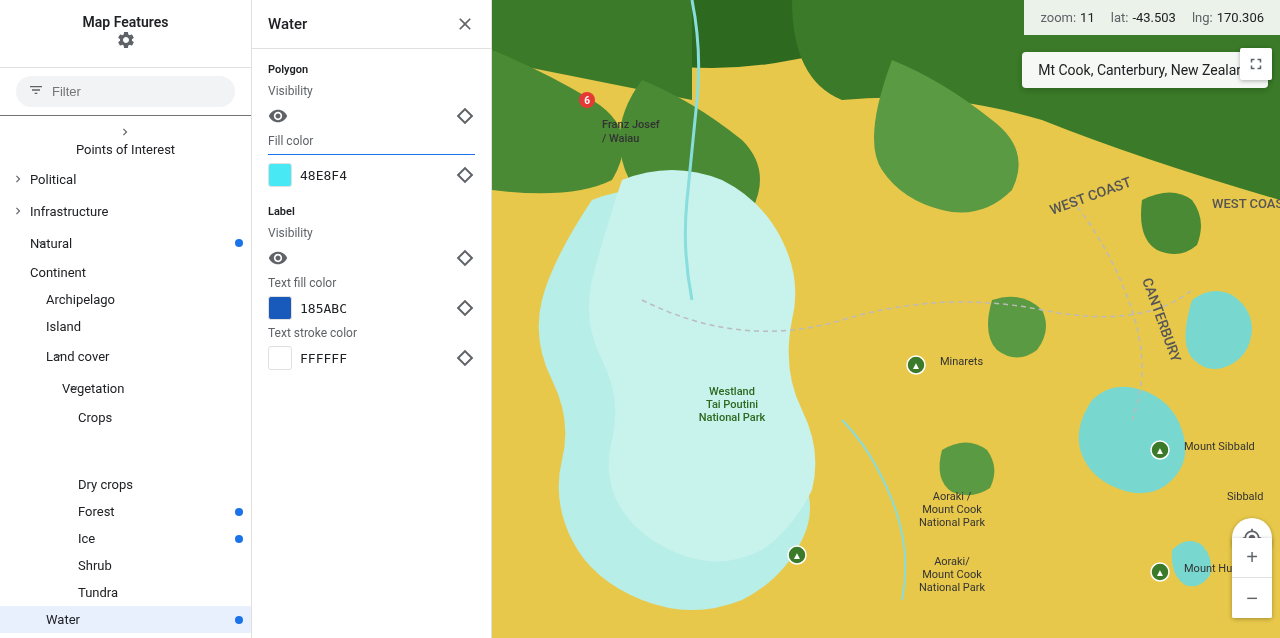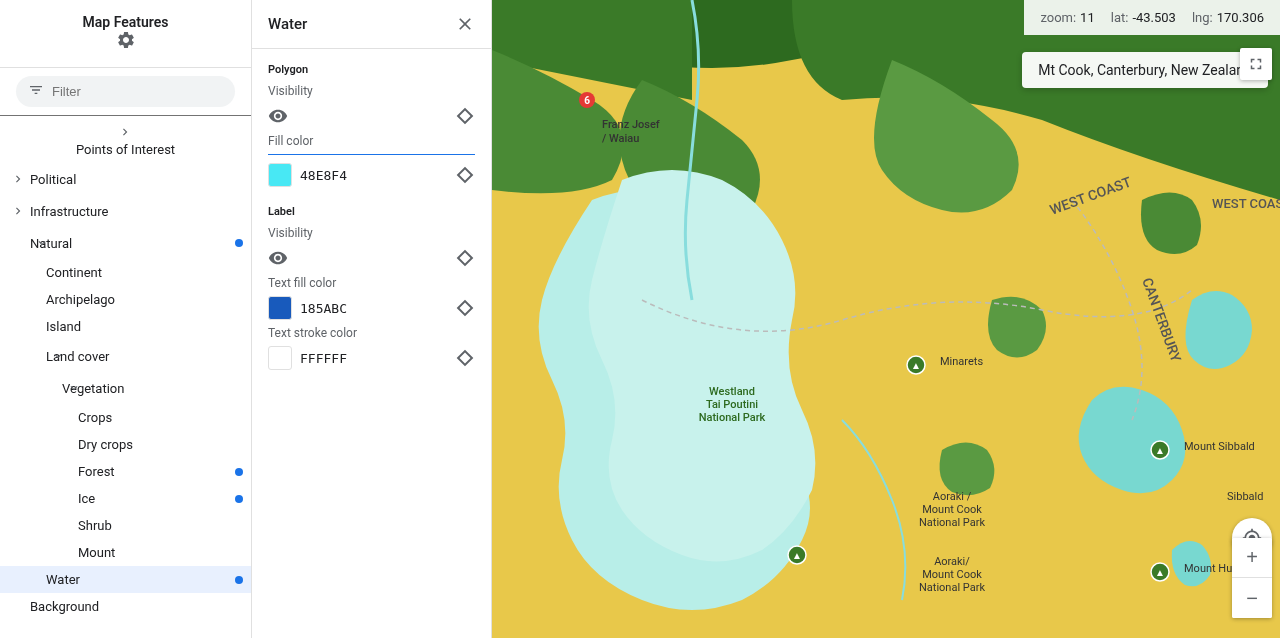--- a/index.html
+++ b/index.html
@@ -323,21 +323,21 @@
       </div>
       <div class="tree-item" style="padding-left: 8px;">
         <span class="chevron">
       <svg viewBox="0 0 24 24" transform="rotate(90,12,12)">
             <path d="M10 6L8.59 7.41 13.17 12l-4.58 4.59L10 18l6-6z"></path>
           </svg>
     </span>
         <span class="item-label">Natural</span>
         <span class="dot"></span>
       </div>
-      <div class="tree-item" style="padding-left: 24px;">
+      <div class="tree-item" style="padding-left: 8px;">
         <span style="width:22px;display:inline-block;"></span>
         <span class="item-label">Continent</span>
       </div>
       <div class="tree-item" style="padding-left: 24px;">
         <span style="width:22px;display:inline-block;"></span>
         <span class="item-label">Archipelago</span>
       </div>
       <div class="tree-item" style="padding-left: 24px;">
         <span style="width:22px;display:inline-block;"></span>
         <span class="item-label">Island</span>
@@ -355,41 +355,41 @@
       <svg viewBox="0 0 24 24" transform="rotate(90,12,12)">
             <path d="M10 6L8.59 7.41 13.17 12l-4.58 4.59L10 18l6-6z"></path>
           </svg>
     </span>
         <span class="item-label">Vegetation</span>
       </div>
       <div class="tree-item" style="padding-left: 56px;">
         <span style="width:22px;display:inline-block;"></span>
         <span class="item-label">Crops</span>
       </div>
-      <div class="tree-item" style="padding-left: 56px;">
+      <div class="tree-item" style="padding-left: 56px; margin-top: 40px;">
         <span style="width:22px;display:inline-block;"></span>
         <span class="item-label">Dry crops</span>
       </div>
       <div class="tree-item" style="padding-left: 56px;">
         <span style="width:22px;display:inline-block;"></span>
         <span class="item-label">Forest</span>
         <span class="dot"></span>
       </div>
       <div class="tree-item" style="padding-left: 56px;">
         <span style="width:22px;display:inline-block;"></span>
         <span class="item-label">Ice</span>
         <span class="dot"></span>
       </div>
       <div class="tree-item" style="padding-left: 56px;">
         <span style="width:22px;display:inline-block;"></span>
         <span class="item-label">Shrub</span>
       </div>
       <div class="tree-item" style="padding-left: 56px;">
         <span style="width:22px;display:inline-block;"></span>
-        <span class="item-label">Mount</span>
+        <span class="item-label">Tundra</span>
       </div>
       <div class="tree-item" style="padding-left: 24px; background: rgb(232, 240, 254);">
         <span style="width:22px;display:inline-block;"></span>
         <span class="item-label">Water</span>
         <span class="dot"></span>
       </div>
       <div class="tree-item" style="padding-left: 8px;">
         <span style="width:22px;display:inline-block;"></span>
         <span class="item-label">Background</span>
       </div>

